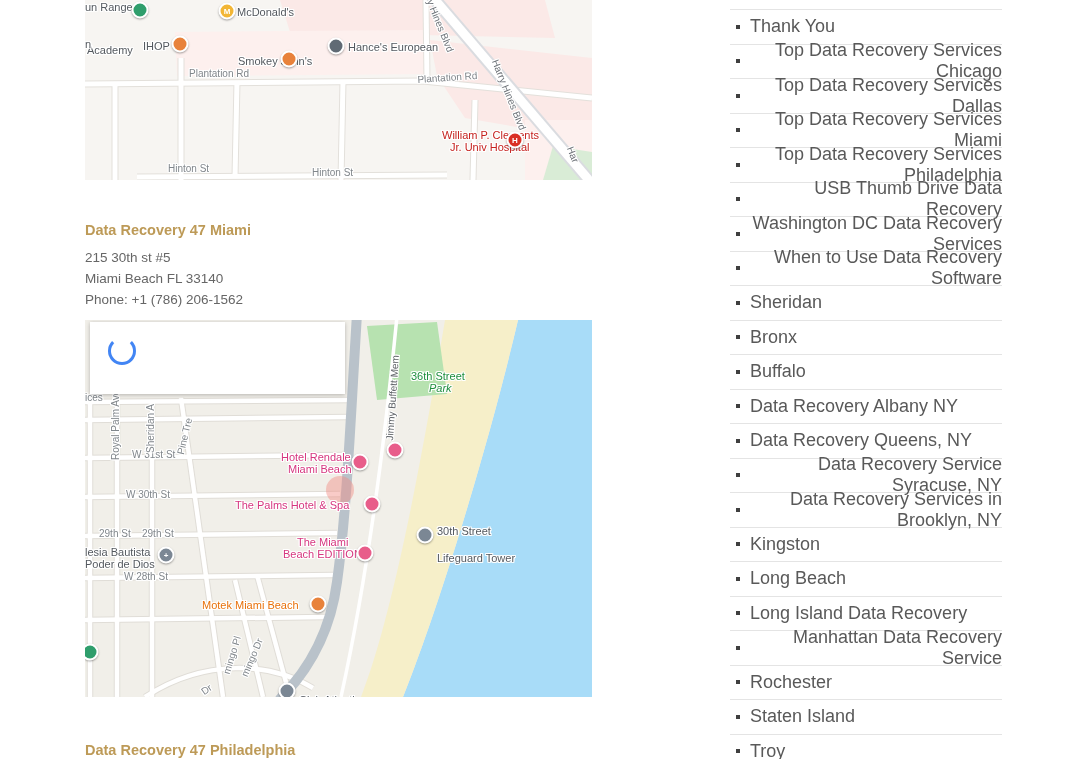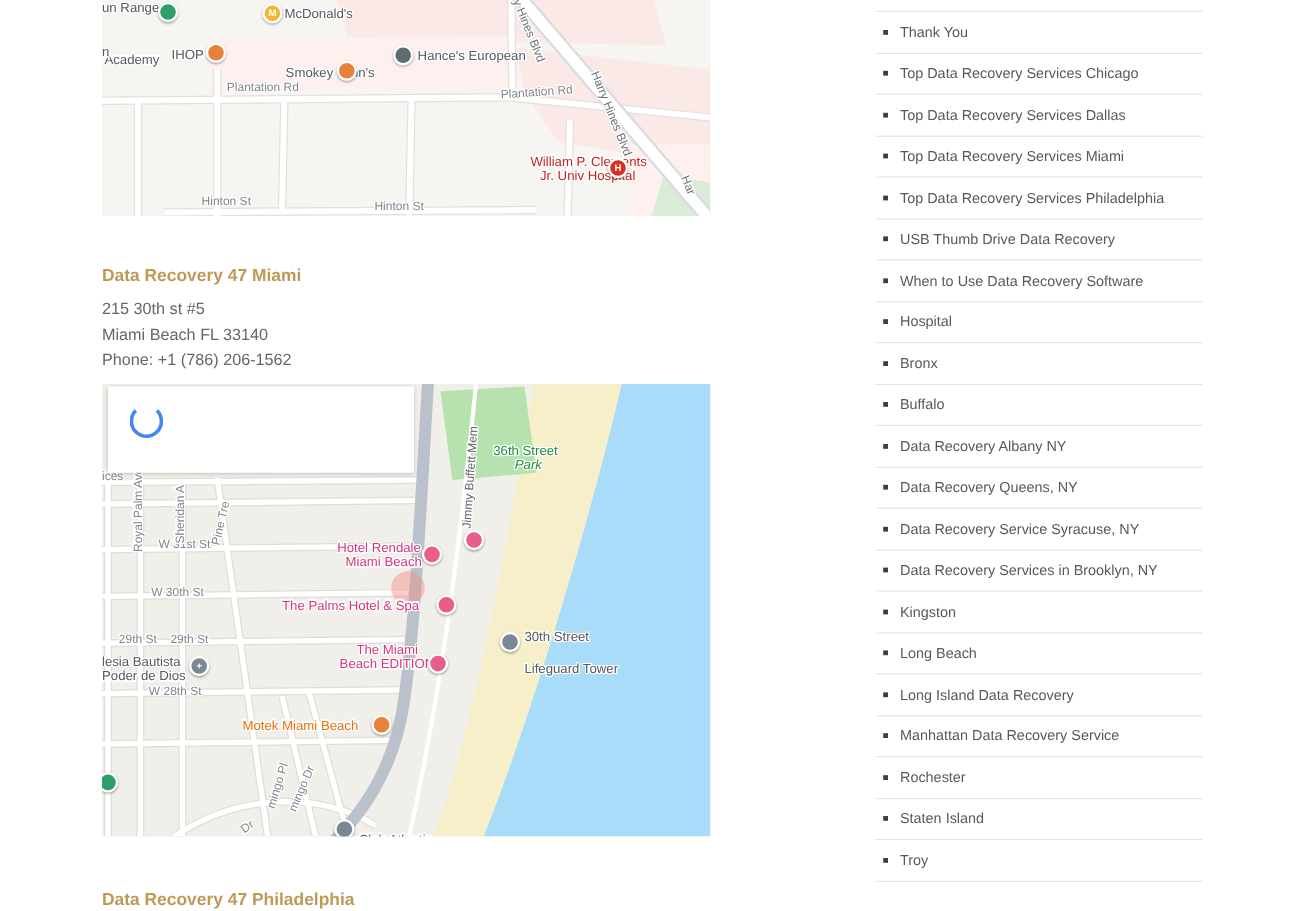--- a/index.html
+++ b/index.html
@@ -30,21 +30,21 @@
   .loc-block p{margin:0;color:var(--body-text-color);font-size:13.5px;line-height:21px;}
   .philly-title{position:absolute;left:85px;top:742px;margin:0;color:var(--heading-color);
                 font-size:14.5px;font-weight:bold;}
   
   .sidebar{position:absolute;left:730px;top:9px;width:272px;}
   .sidebar ul{list-style:none;margin:0;padding:0;border-top:1px solid #e4e4e4;}
   .sidebar li{display:flex;align-items:center;height:33.5px;border-bottom:1px solid #e4e4e4;
               cursor:pointer;}
   .bullet{display:inline-block;width:4px;height:4px;background:#3f3f3f;margin:0 10px 0 6px;
           flex:0 0 auto;}
-  .stxt{color:var(--sidebar-link-color);font-size:12px;}
+  .stxt{color:var(--sidebar-link-color);font-size:18px;text-align:right;}
   
   .scrollbar{position:absolute;right:0;top:0;width:11px;height:759px;background:#fbfbfb;
              border-left:1px solid #ececec;}
   .scrollbar .thumb{position:absolute;left:1px;top:0;width:10px;height:96px;background:var(--scrollbar-thumb-color);}
 </style>
 </head>
 <body>
 
 <div class="page">
 
@@ -223,25 +223,29 @@
         <li>
           <span class="bullet"></span>
           <span class="stxt">Top Data Recovery Services Philadelphia</span>
         </li>
         <li>
           <span class="bullet"></span>
           <span class="stxt">USB Thumb Drive Data Recovery</span>
         </li>
         <li>
           <span class="bullet"></span>
+          <span class="stxt">Washington DC Data Recovery Services</span>
+        </li>
+        <li>
+          <span class="bullet"></span>
           <span class="stxt">When to Use Data Recovery Software</span>
         </li>
         <li>
           <span class="bullet"></span>
-          <span class="stxt">Hospital</span>
+          <span class="stxt">Sheridan</span>
         </li>
         <li>
           <span class="bullet"></span>
           <span class="stxt">Bronx</span>
         </li>
         <li>
           <span class="bullet"></span>
           <span class="stxt">Buffalo</span>
         </li>
         <li>

